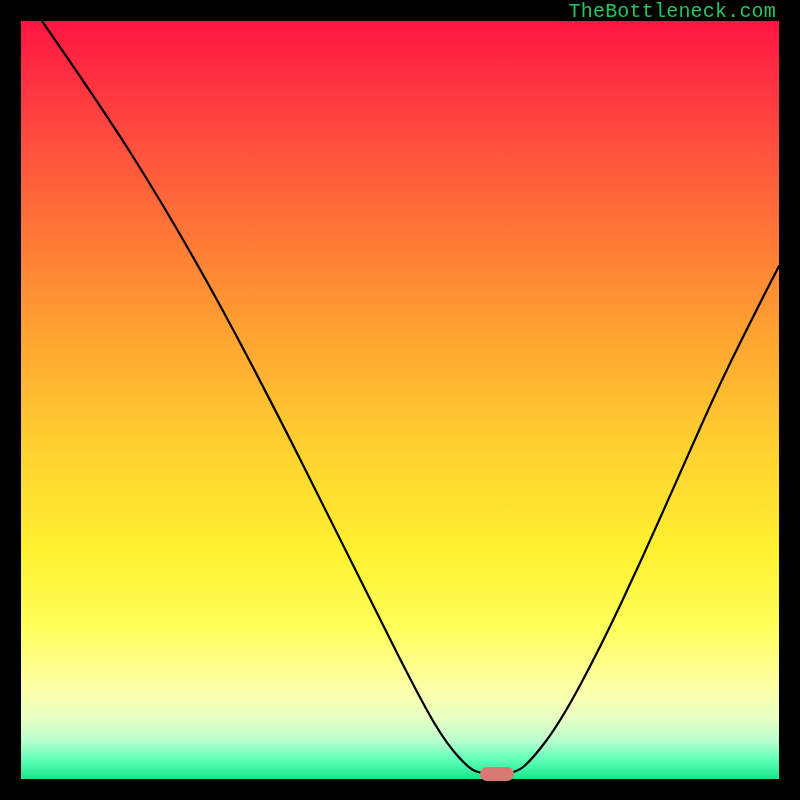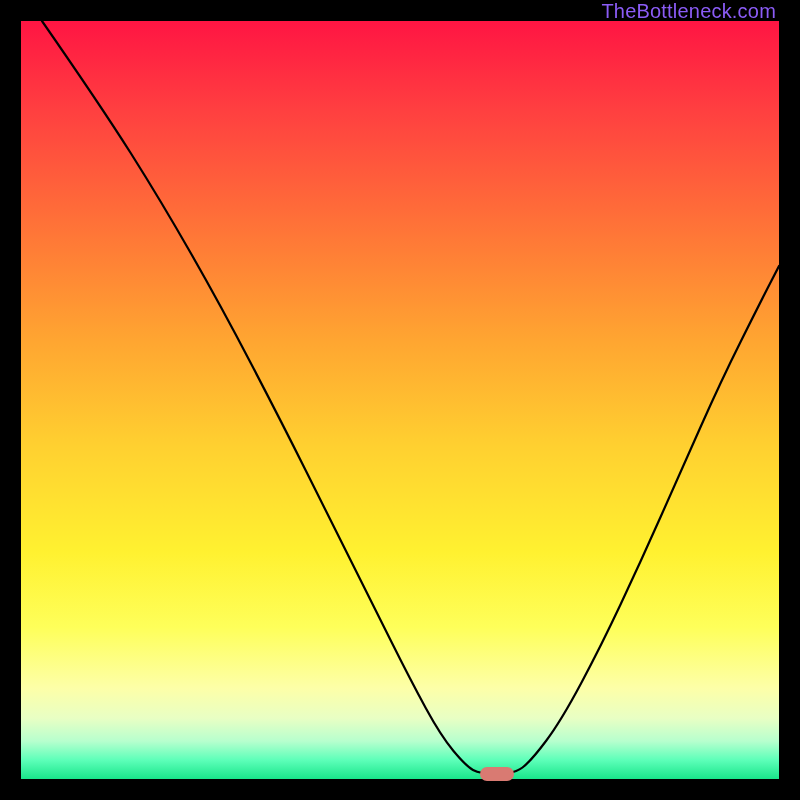--- a/index.html
+++ b/index.html
@@ -28,23 +28,23 @@
       #e8ffc4 92%,
       #b7ffce 95%,
       #5dffb9 97.5%,
       #19e58a 100%
     );
   }
   .watermark {
     position: absolute;
     top: 0px;
     right: 24px;
-    font-family: Liberation Sans, sans-serif;
+    font-family: Liberation Mono, monospace;
     font-size: 20px;
-    color: #8b5cf6;
+    color: #22c55e;
     letter-spacing: 0.2px;
     user-select: none;
   }
   svg.curve {
     position: absolute;
     left: 0;
     top: 0;
   }
   .marker {
     position: absolute;

